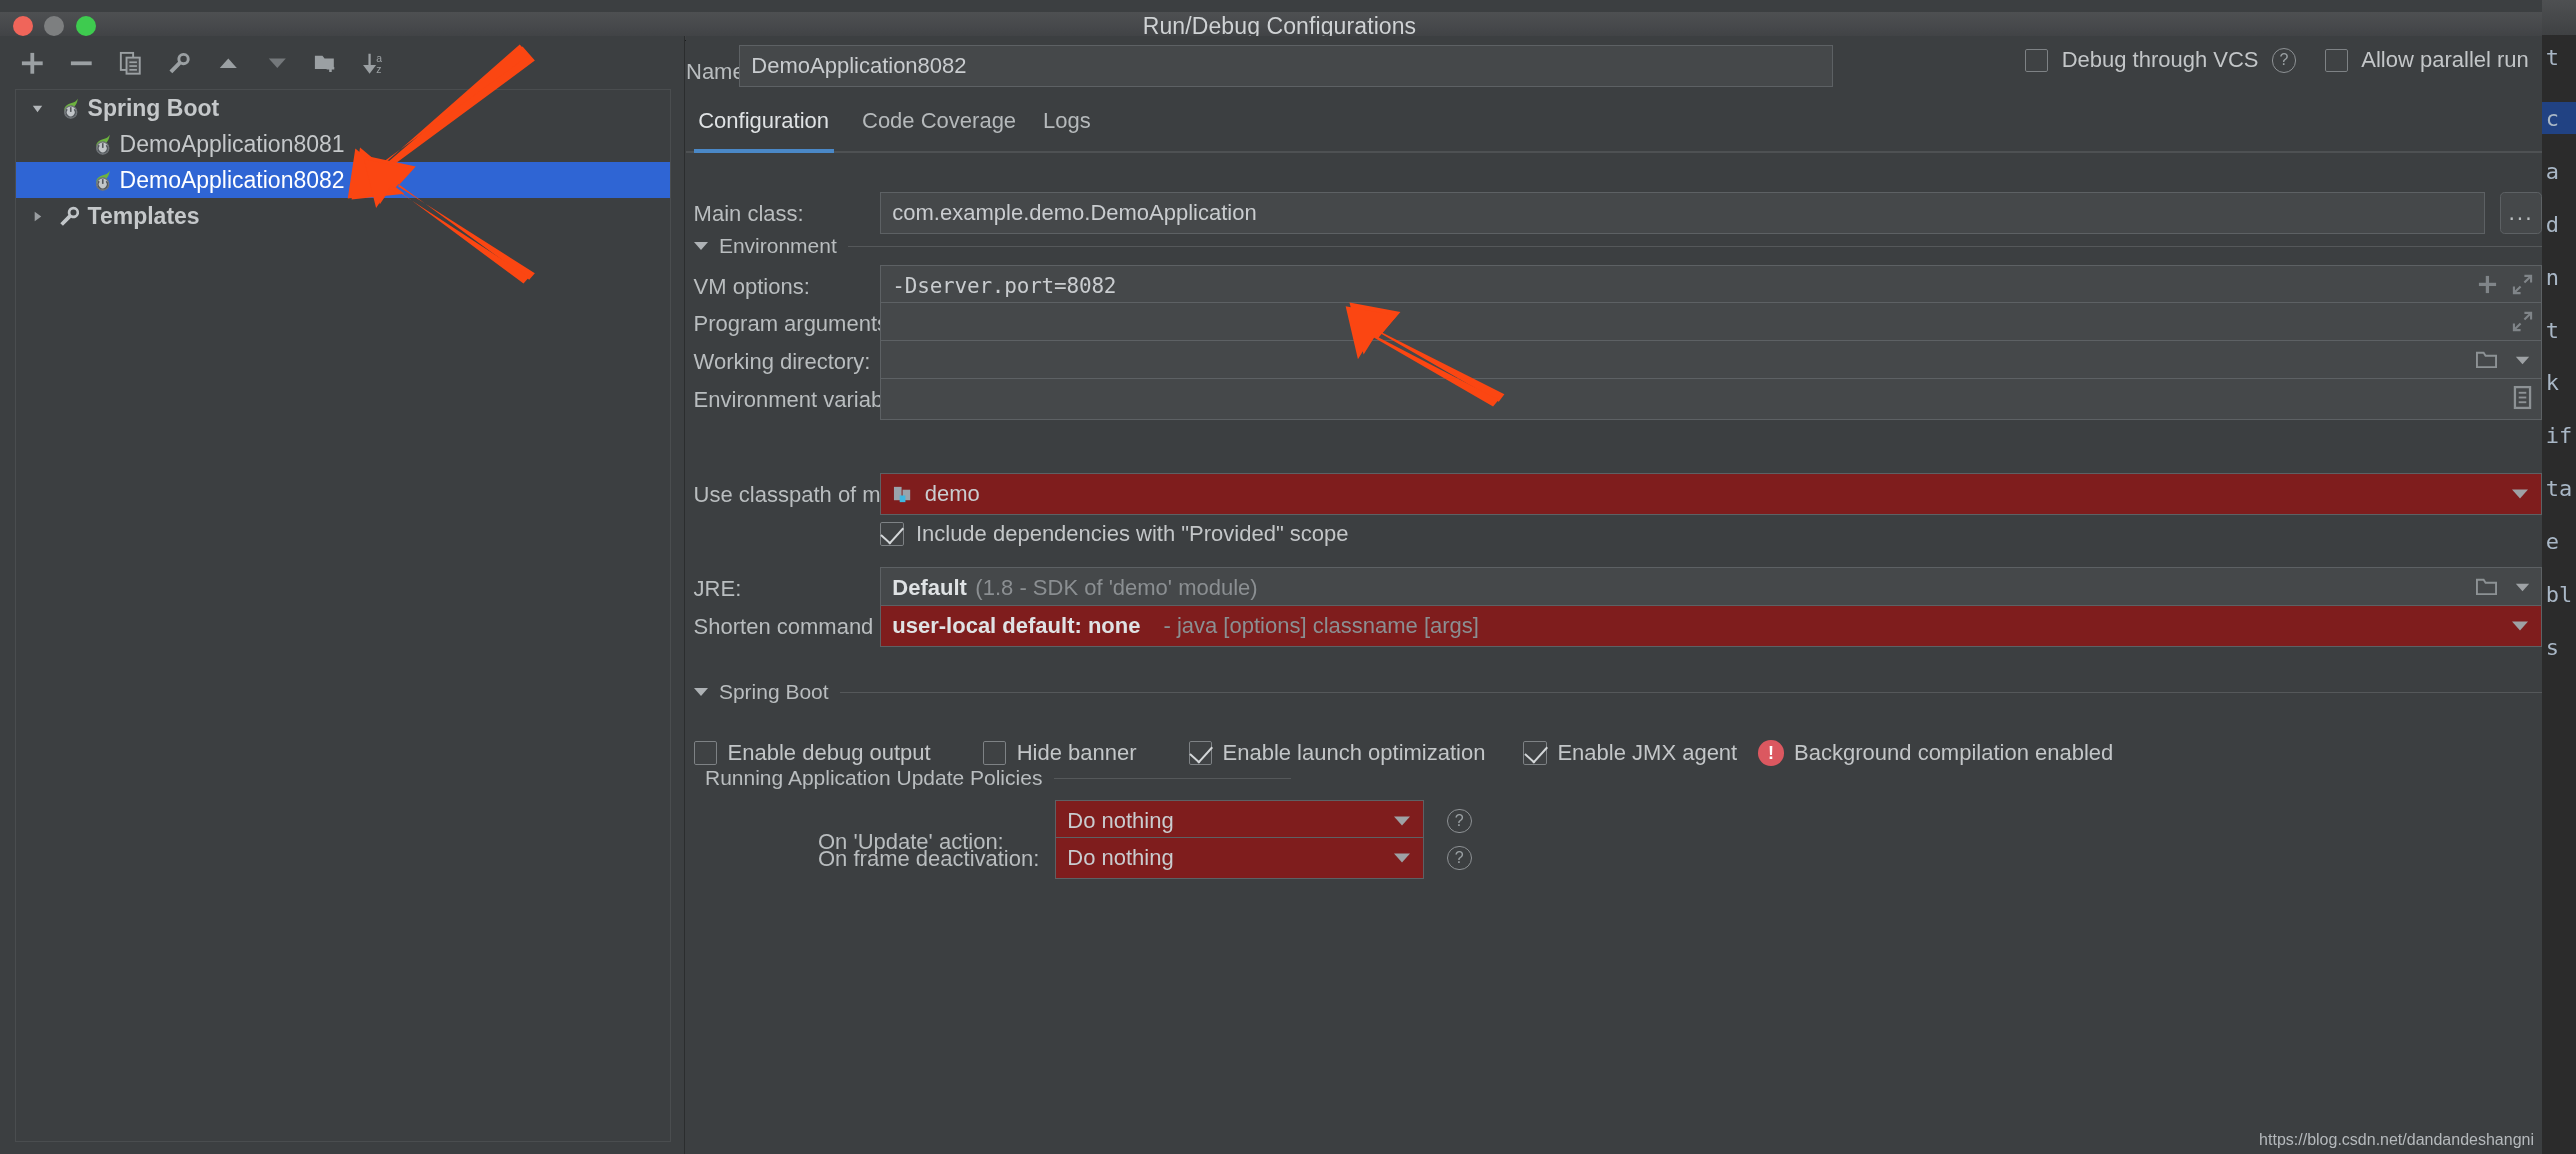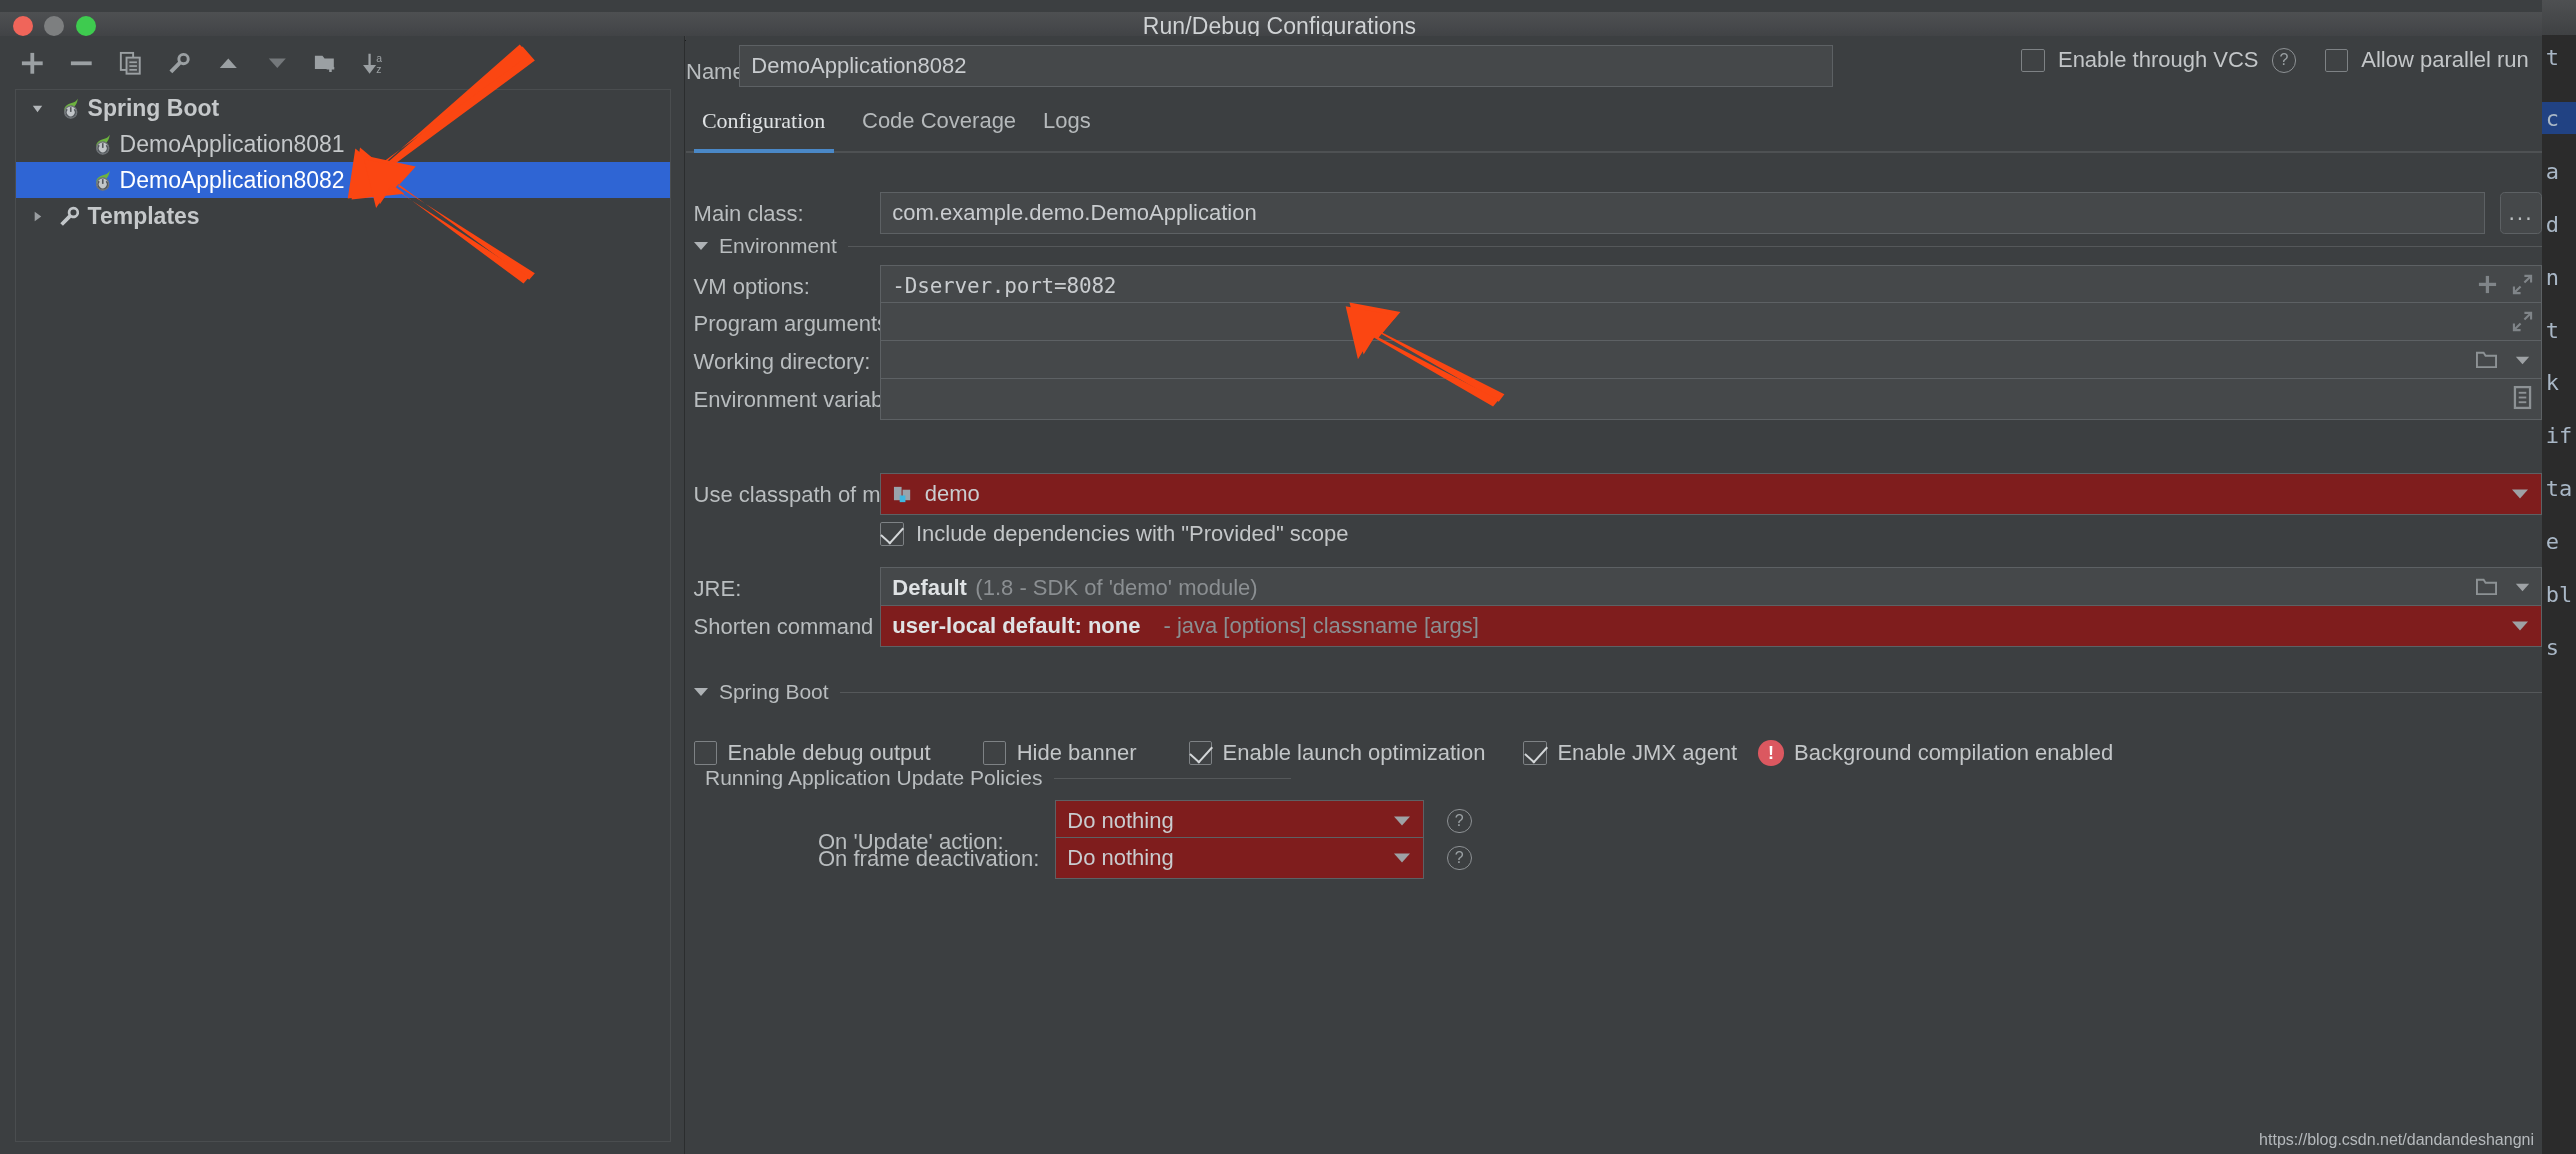--- a/index.html
+++ b/index.html
@@ -97,21 +97,21 @@
     justify-content: center; flex: none;
   }
 
   
   .tabs { position: absolute; left: 0; top: 68px; right: 0; height: 49px; }
   .tabs-line { position: absolute; left: 0; right: 0; bottom: 0; height: 1.9px; background: #4e5153; }
   .tab {
     position: absolute; bottom: 0; height: 49px; display: flex; align-items: flex-start;
     color: #b5b9bb; font-size: 22px; padding-top: 3.8px;
   }
-  .tab.active { color: #dfe2e4; font-family: Liberation Serif, serif; }
+  .tab.active { color: #dfe2e4; }
   .tab.active::after {
     content: ""; position: absolute; left: 0; right: 0; bottom: 0; height: 3.8px; background: #4a88c7;
   }
 
   
   .row { position: absolute; left: 0; right: 0; height: 42px; }
   .row > .lbl { position: absolute; left: 7.6px; top: 9.4px; }
   .field { position: absolute; left: 194px; right: 0; height: 42px; }
   .field.with-btn { right: 57px; }
   .field .txt { height: 42px; }
@@ -314,21 +314,21 @@
 
   <div class="right-pane">
 
     <div class="name-row">
       <div class="lbl name-label">Name:</div>
       <div class="name-input txt">DemoApplication8082</div>
     </div>
 
     <div class="share-wrap">
       <span class="cb"></span>
-      <span>Enable through VCS</span>
+      <span>Debug through VCS</span>
       <span class="helpico">?</span>
       <span class="cb" style="margin-left:15px"></span>
       <span>Allow parallel run</span>
     </div>
 
     <div class="tabs">
       <div class="tabs-line"></div>
       <div class="tab active" style="left:7.6px; width:140px; justify-content:center;">
         <span>Configuration</span>
       </div>

